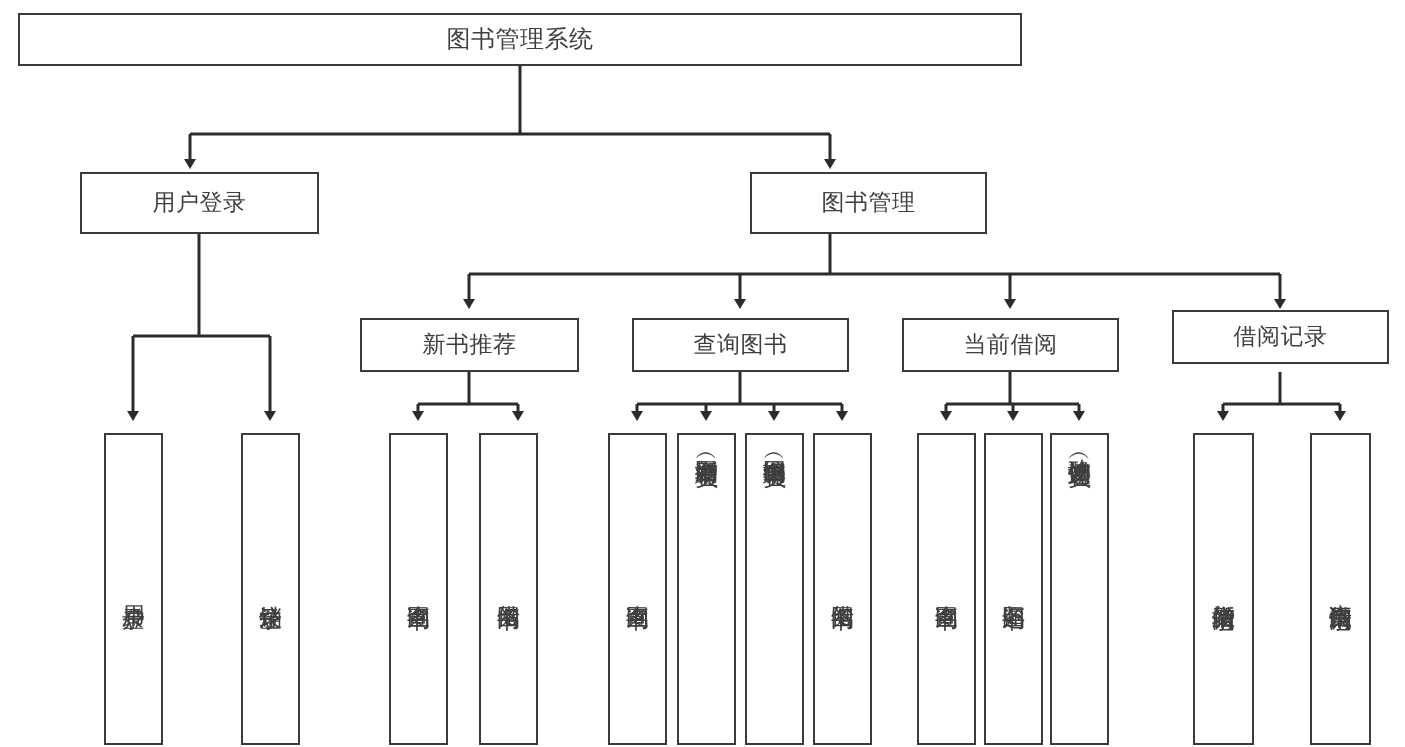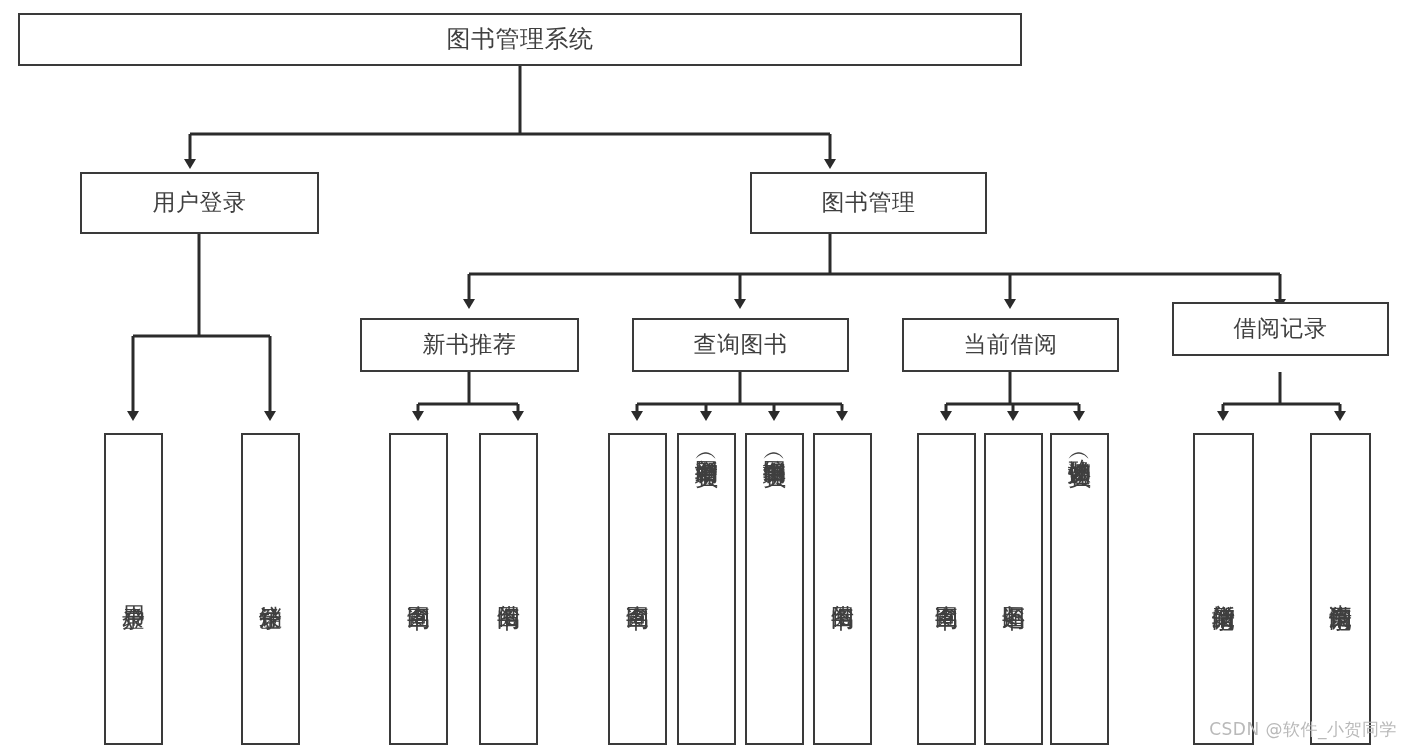--- a/index.html
+++ b/index.html
@@ -145,21 +145,21 @@
   </div>
 
   <div class="node horiz" style="left:632px; top:318px; width:217px; height:54px;">
     <span>查询图书</span>
   </div>
 
   <div class="node horiz" style="left:902px; top:318px; width:217px; height:54px;">
     <span>当前借阅</span>
   </div>
 
-  <div class="node horiz" style="left:1172px; top:302px; width:217px; height:54px;">
+  <div class="node horiz" style="left:1172px; top:310px; width:217px; height:54px;">
     <span>借阅记录</span>
   </div>
 
   <div class="node vert centerv" style="left:104px; top:433px; width:59px; height:312px;">
     <span class="vtext">用户登录</span>
   </div>
 
   <div class="node vert centerv" style="left:241px; top:433px; width:59px; height:312px;">
     <span class="vtext">注销登录</span>
   </div>
@@ -201,15 +201,14 @@
   </div>
 
   <div class="node vert centerv" style="left:1193px; top:433px; width:61px; height:312px;">
     <span class="vtext">新增借阅记录</span>
   </div>
 
   <div class="node vert centerv" style="left:1310px; top:433px; width:61px; height:312px;">
     <span class="vtext">查询借阅记录</span>
   </div>
 
-  <div class="watermark">CSDN @软件_小贺同学</div>
 
 </div>
 
 </body></html>

